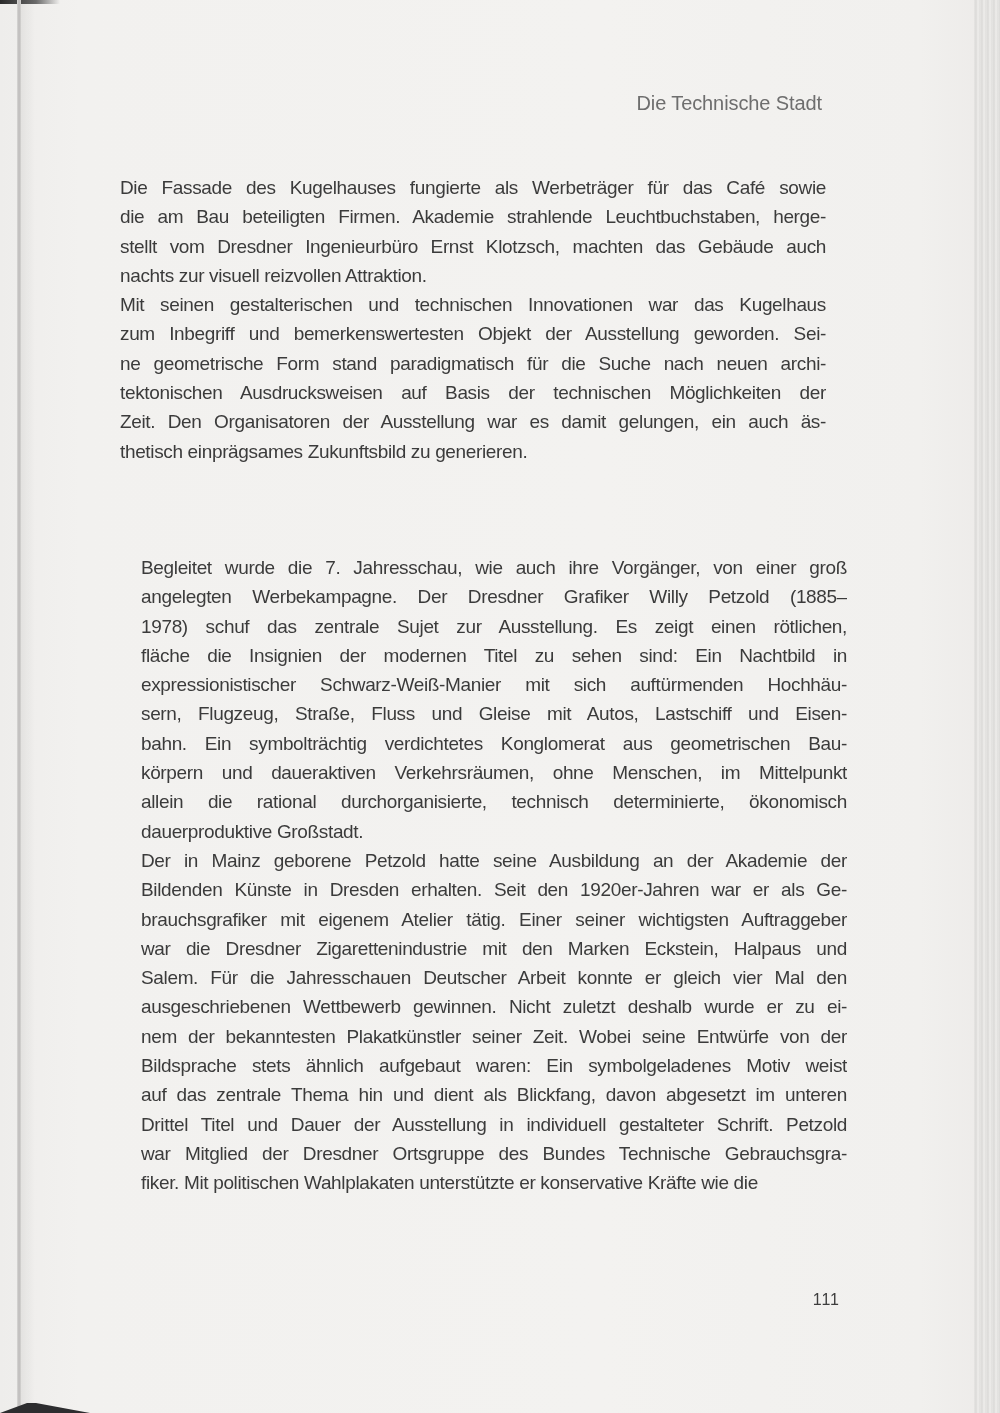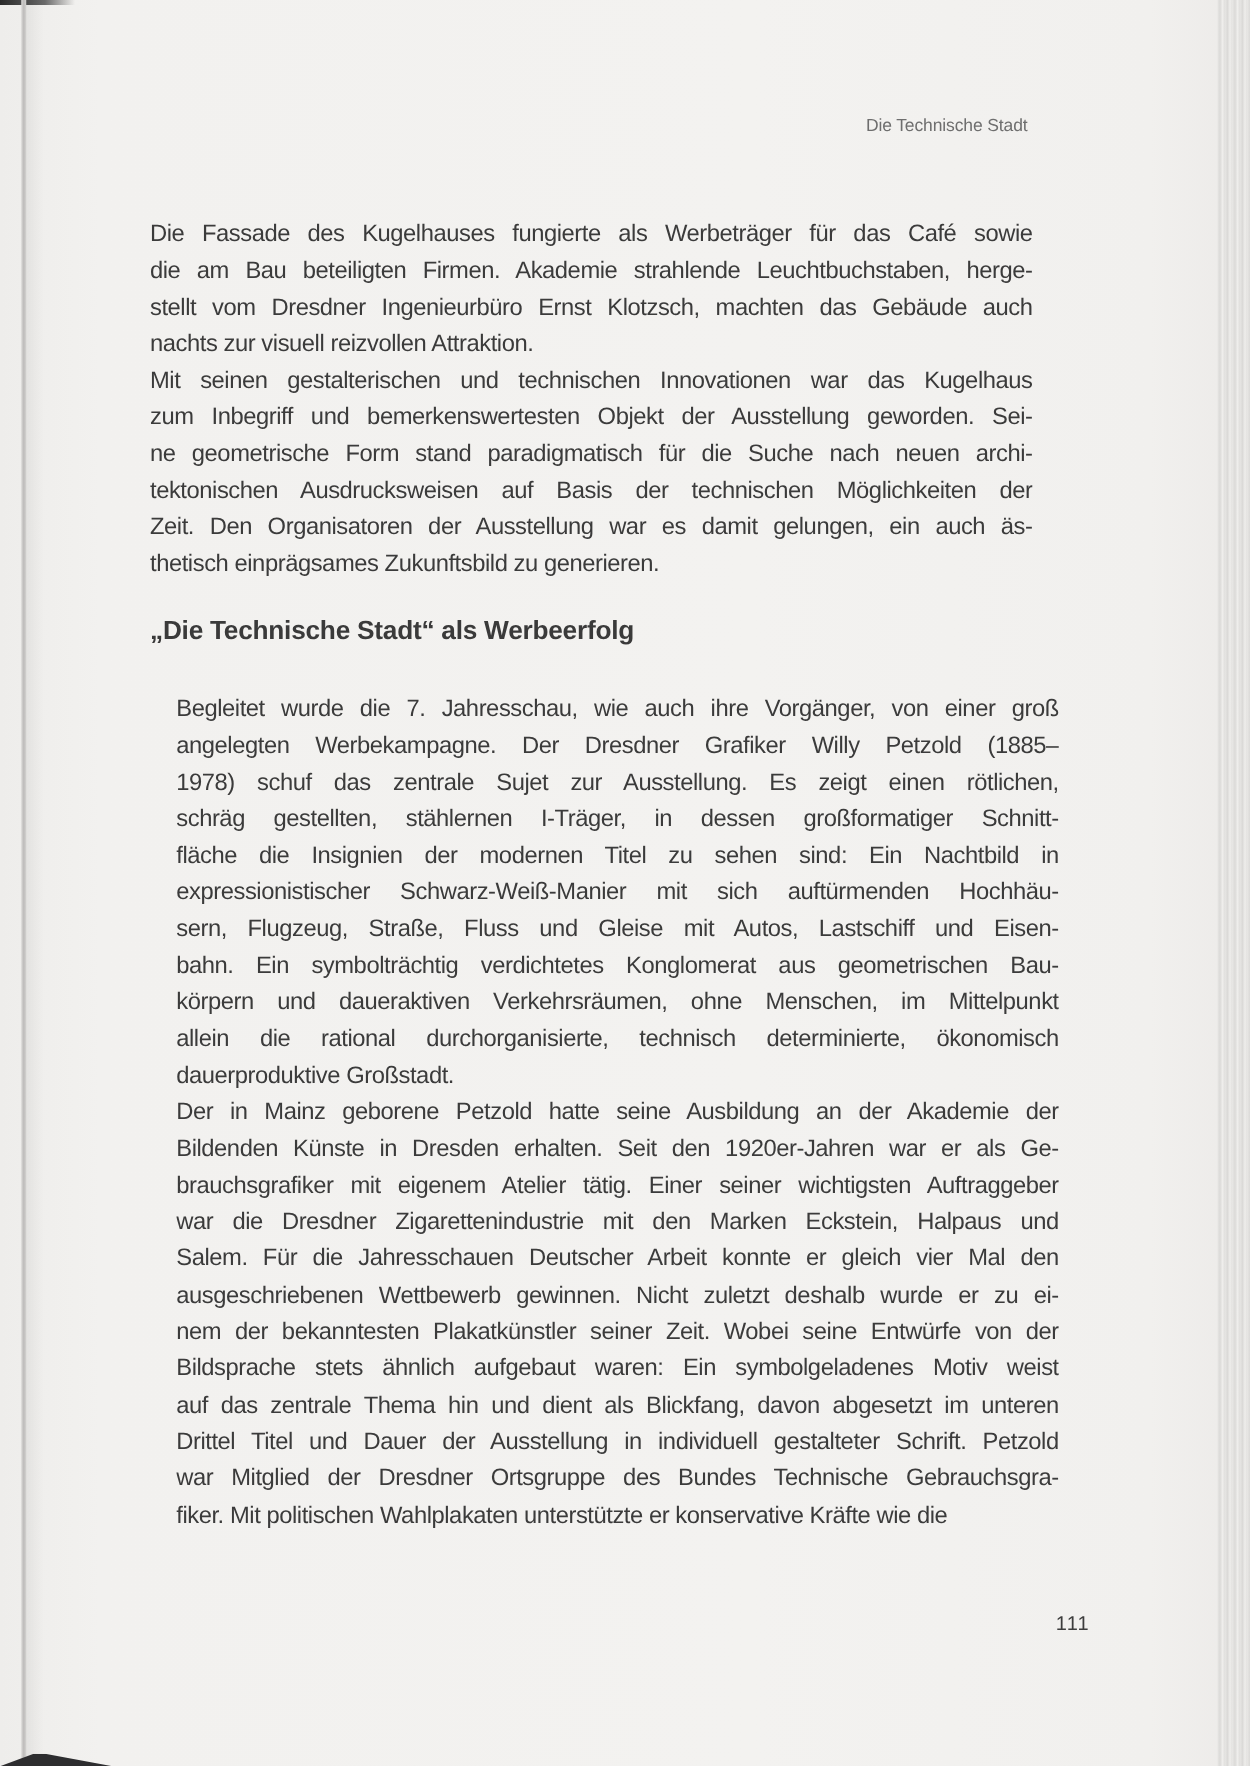--- a/index.html
+++ b/index.html
@@ -56,21 +56,21 @@
       background: repeating-linear-gradient(90deg, #e6e5e3 0px, #d9d8d6 2px, #efeeec 4px, #dedddb 6px);
       opacity: 0.9;
     }
 
     .running-head {
       position: absolute;
       left: 560px;
       width: 262px;
       top: 92px;
       text-align: right;
-      font-size: 14px;
+      font-size: 20px;
       color: #6e6e6e;
       letter-spacing: -0.1px;
     }
 
     .body-text {
       position: absolute;
       left: 120px;
       top: 173px;
       width: 706px;
       color: #3b3b3b;
@@ -98,21 +98,21 @@
       color: #3a3a3a;
       letter-spacing: -0.2px;
     }
     .body-text-2 {
       top: 553px;
       margin-left: 21px;
     }
 
     .folio {
       position: absolute;
-      left: 800px;
+      left: 768px;
       width: 72px;
       top: 1291px;
       text-align: right;
       font-size: 16px;
       color: #3d3d3d;
       letter-spacing: 1px;
     }
   </style>
 </head>
 <body>
@@ -136,28 +136,26 @@
     <div>
         <span class="line">Mit seinen gestalterischen und technischen Innovationen war das Kugelhaus</span>
         <span class="line">zum Inbegriff und bemerkenswertesten Objekt der Ausstellung geworden. Sei-</span>
         <span class="line">ne geometrische Form stand paradigmatisch für die Suche nach neuen archi-</span>
         <span class="line">tektonischen Ausdrucksweisen auf Basis der technischen Möglichkeiten der</span>
         <span class="line">Zeit. Den Organisatoren der Ausstellung war es damit gelungen, ein auch äs-</span>
         <span class="line last">thetisch einprägsames Zukunftsbild zu generieren.</span>
       </div>
   </div>
 
-  <h2 class="heading" style="margin:0;">„Die Technische Stadt“ als Werbeerfolg</h2>
 
   <div class="body-text body-text-2">
     <div>
         <span class="line">Begleitet wurde die 7. Jahresschau, wie auch ihre Vorgänger, von einer groß</span>
         <span class="line">angelegten Werbekampagne. Der Dresdner Grafiker Willy Petzold (1885–</span>
         <span class="line">1978) schuf das zentrale Sujet zur Ausstellung. Es zeigt einen rötlichen,</span>
-        <span class="line">schräg gestellten, stählernen I-Träger, in dessen großformatiger Schnitt-</span>
         <span class="line">fläche die Insignien der modernen Titel zu sehen sind: Ein Nachtbild in</span>
         <span class="line">expressionistischer Schwarz-Weiß-Manier mit sich auftürmenden Hochhäu-</span>
         <span class="line">sern, Flugzeug, Straße, Fluss und Gleise mit Autos, Lastschiff und Eisen-</span>
         <span class="line">bahn. Ein symbolträchtig verdichtetes Konglomerat aus geometrischen Bau-</span>
         <span class="line">körpern und daueraktiven Verkehrsräumen, ohne Menschen, im Mittelpunkt</span>
         <span class="line">allein die rational durchorganisierte, technisch determinierte, ökonomisch</span>
         <span class="line last">dauerproduktive Großstadt.</span>
       </div>
     <div>
         <span class="line">Der in Mainz geborene Petzold hatte seine Ausbildung an der Akademie der</span>

